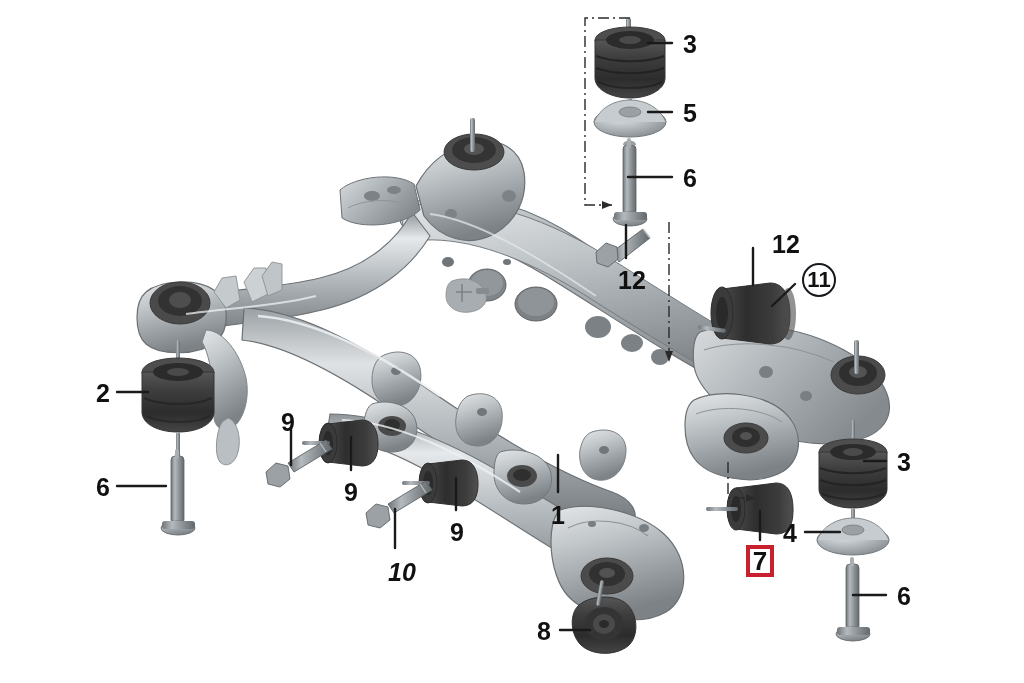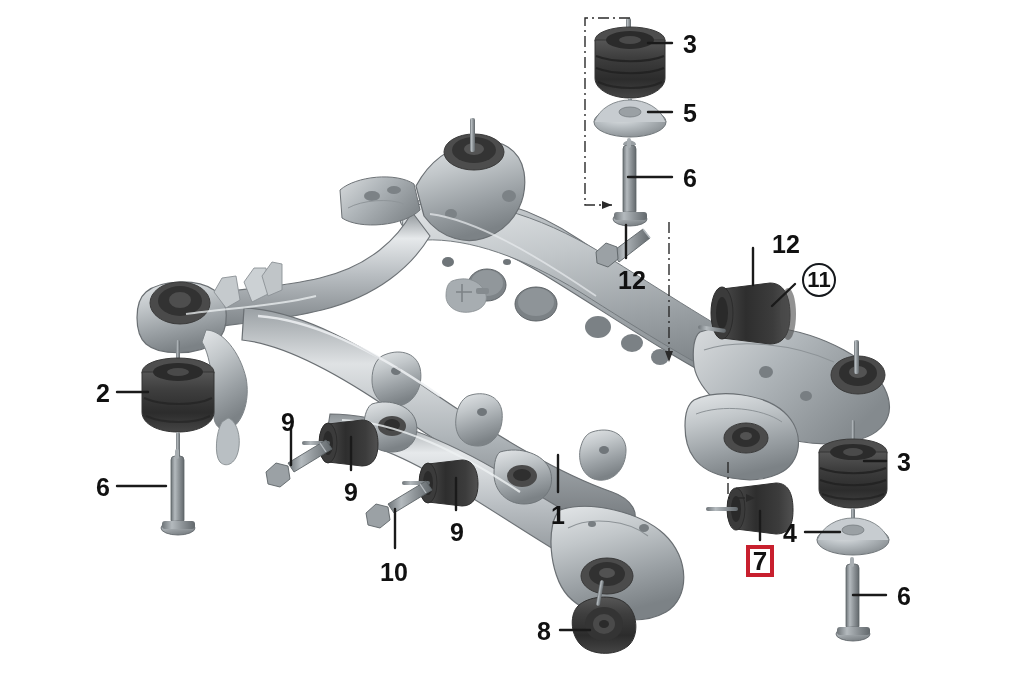--- a/index.html
+++ b/index.html
@@ -406,21 +406,21 @@
     <span class="callout-label" style="left:683px; top:101px;">5</span>
     <span class="callout-label" style="left:683px; top:166px;">6</span>
     <span class="callout-label" style="left:96px;  top:475px;">6</span>
     <span class="callout-label" style="left:897px; top:584px;">6</span>
 
     <div class="callout-highlight" style="left:746px; top:545px; width:28px; height:32px;">7</div>
 
     <span class="callout-label" style="left:537px; top:619px;">8</span>
     <span class="callout-label" style="left:344px; top:480px;">9</span>
     <span class="callout-label" style="left:450px; top:520px;">9</span>
-    <span class="callout-label" style="left:380px; top:560px;">10</span>
+    <span class="callout-label" style="left:388px; top:560px;font-style:italic;">10</span>
     <span class="callout-label" style="left:281px; top:410px;">9</span>
     <span class="callout-label" style="left:772px; top:232px;">12</span>
     <span class="callout-label" style="left:618px; top:268px;">12</span>
 
     <div class="callout-circled" style="left:802px; top:263px;">11</div>
   </div>
 
 </div>
 
 </body></html>

